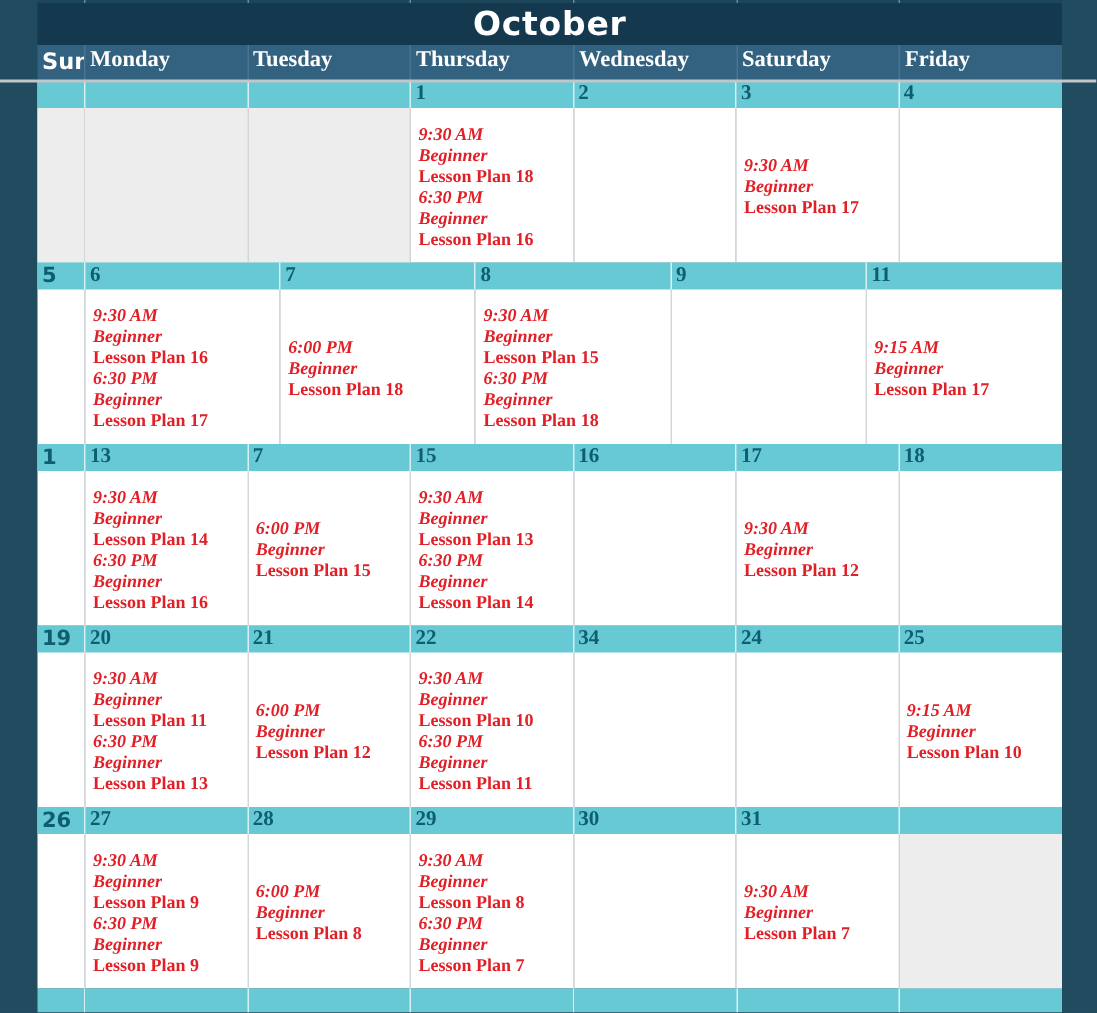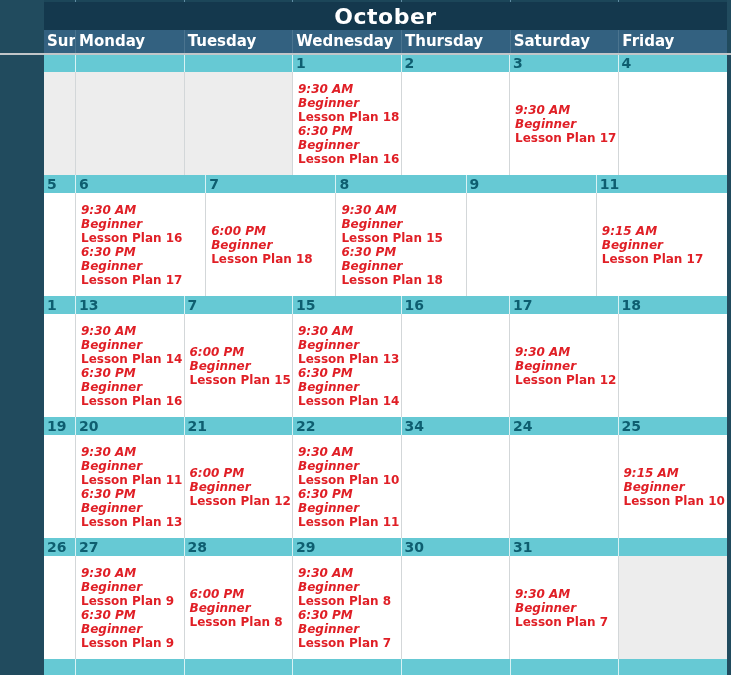--- a/index.html
+++ b/index.html
@@ -10,37 +10,37 @@
   }
   *{box-sizing:border-box;margin:0;padding:0;}
   html,body{width:731px;height:675px;overflow:hidden;}
   body{
     background:var(--page-bg);
     font-family:"DejaVu Sans","Liberation Sans",sans-serif;
     position:relative;
   }
   .page{position:relative;width:731px;height:675px;}
   .rule{position:absolute;left:0;top:53px;width:731px;height:2px;background:var(--rule);z-index:3;}
-  .calendar{position:absolute;left:25px;top:0;width:683px;height:675px;display:flex;flex-direction:column;z-index:2;margin-left:19px;}
+  .calendar{position:absolute;left:25px;top:0;width:683px;height:675px;display:flex;flex-direction:column;z-index:2;}
   
   .top-sliver{height:2px;display:flex;background:#1C4659;}
   .top-sliver .seg{border-right:1px solid var(--sliver-line);}
   .top-sliver .seg:last-child{border-right:none;}
   
   .title-band{height:29px;background:var(--title-band);display:flex;align-items:center;justify-content:center;}
   .title-band h1{color:#fff;font-size:22px;font-weight:bold;letter-spacing:.5px;}
   
   .day-header-row{height:24px;background:var(--header-band);display:flex;}
   .hcell{color:var(--header-text);font-size:15px;font-weight:bold;
          padding:2px 0 0 3px;white-space:nowrap;overflow:hidden;
          border-right:1px solid rgba(255,255,255,0.12);}
   .hcell:last-child{border-right:none;}
   
   .col-sun{width:32px;flex:0 0 32px;}
-  .col{flex:1 1 0;min-width:0;}
+  .col{flex:1 1 0;min-width:0;font-family:Liberation Serif, serif;}
   
   .weeks{flex:1;display:flex;flex-direction:column;}
   .week-row{height:121px;flex:0 0 121px;display:flex;}
   .day-cell{display:flex;flex-direction:column;min-width:0;background:var(--cell-white);}
   .day-cell.other .cell-body{background:var(--cell-other);}
   .date-strip{height:18px;flex:0 0 18px;background:var(--strip);
               border-right:1px solid rgba(255,255,255,0.75);
               padding:0 0 0 3px;overflow:hidden;}
   .day-cell:last-child .date-strip{border-right:none;}
   .date-number{color:var(--date-number);font-size:14px;font-weight:bold;line-height:18px;display:block;}
@@ -74,22 +74,22 @@
       </div>
 
     <div class="title-band">
       <h1>October</h1>
     </div>
 
     <div class="day-header-row">
         <div class="hcell col-sun">Sunday</div>
         <div class="hcell col">Monday</div>
         <div class="hcell col">Tuesday</div>
+        <div class="hcell col">Thursday</div>
         <div class="hcell col">Wednesday</div>
-        <div class="hcell col">Thursday</div>
         <div class="hcell col">Saturday</div>
         <div class="hcell col">Friday</div>
       </div>
 
     <div class="weeks">
         <div class="week-row">
           <div class="day-cell col-sun other">
             <div class="date-strip">
               <span class="date-number"></span>
             </div>

